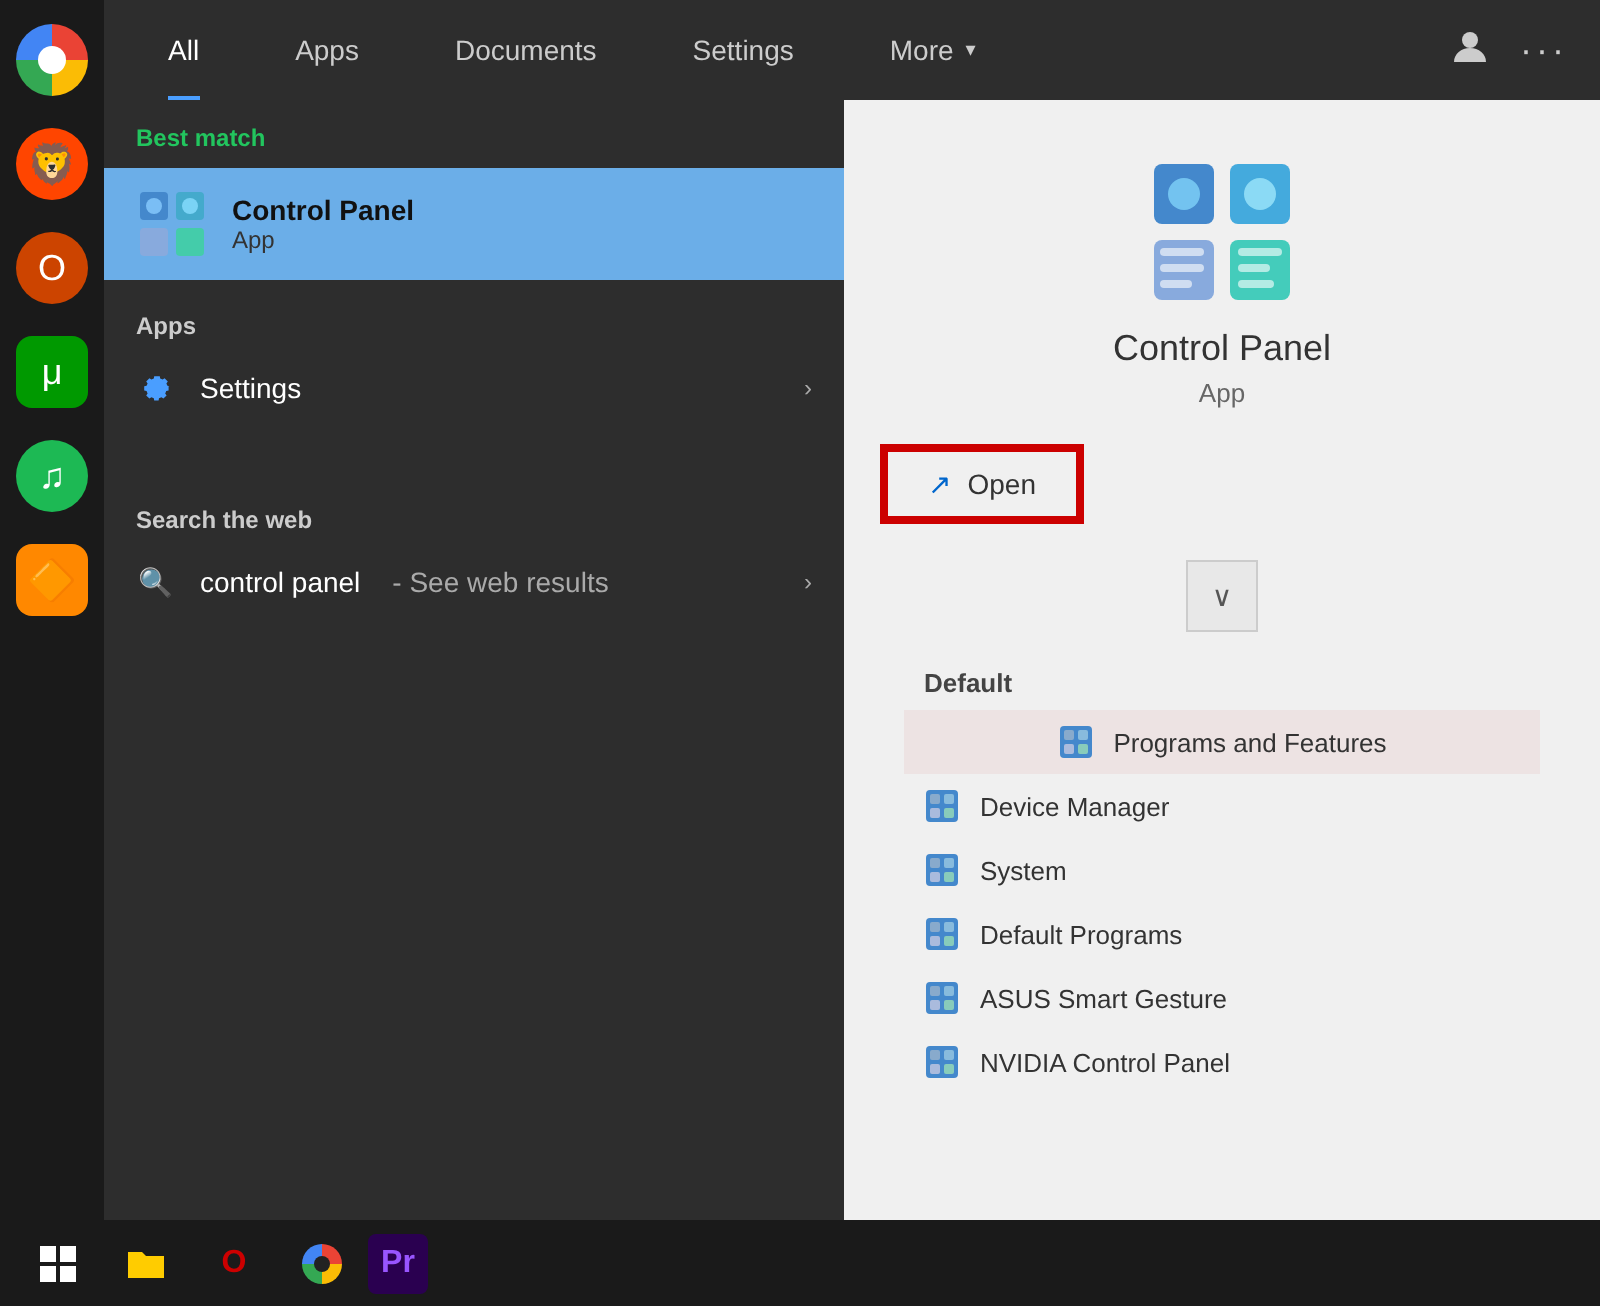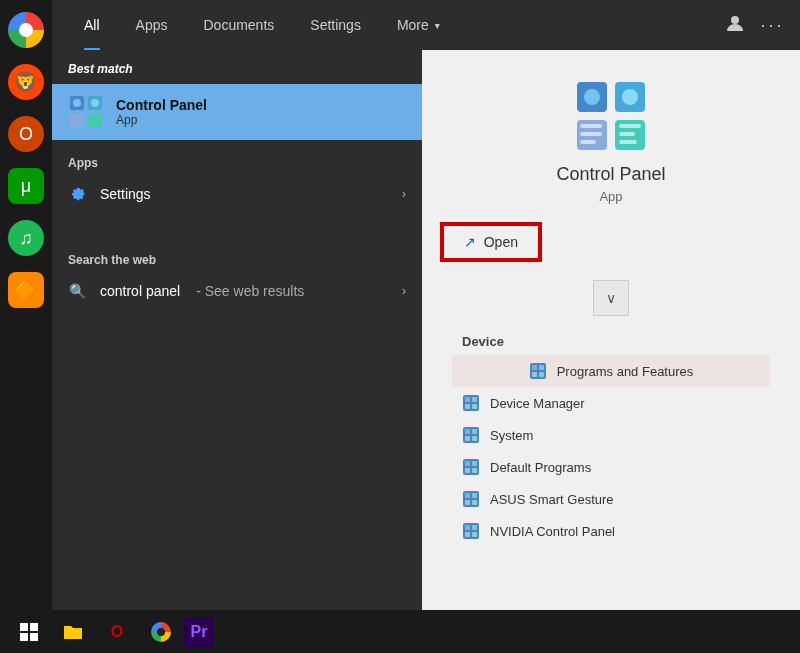--- a/index.html
+++ b/index.html
@@ -52,21 +52,21 @@
       z-index: 20;
     }
 
     
     .nav-bar {
       background: #2d2d2d;
       height: 50px;
       display: flex;
       align-items: center;
       padding: 0 16px;
-      gap: 4px;
+      gap: 16px;
     }
 
     .nav-tab {
       color: #cccccc;
       font-size: 14px;
       padding: 0 16px;
       height: 50px;
       display: flex;
       align-items: center;
       cursor: pointer;
@@ -119,24 +119,23 @@
       width: 370px;
       background: #2d2d2d;
       display: flex;
       flex-direction: column;
       padding: 0;
     }
 
     
     .section-label {
       font-size: 12px;
-      color: #ffffff;
+      color: #22c55e;
       padding: 12px 16px 8px;
       font-weight: 600;
-      font-style: italic;
     }
 
     .best-match-item {
       display: flex;
       align-items: center;
       padding: 10px 16px;
       background: #6baee8;
       cursor: pointer;
       gap: 12px;
     }
@@ -532,21 +531,21 @@
             <span style="color:#0066cc;font-size:14px;">↗</span>
             <span>Open</span>
           </button>
         </div>
 
         <div class="chevron-down-wrapper">
           <span style="color:#555;font-size:14px;">∨</span>
         </div>
 
         <div class="recent-section">
-          <div class="recent-label">Device</div>
+          <div class="recent-label">Default</div>
           <div class="recent-item highlighted-first">
             <div class="recent-item-icon">
               <div class="mini-cp-icon">
                 <svg width="12" height="12" viewBox="0 0 12 12">
                   <rect x="0" y="0" width="5" height="5" rx="1" fill="#88aacc"></rect>
                   <rect x="7" y="0" width="5" height="5" rx="1" fill="#88bbdd"></rect>
                   <rect x="0" y="7" width="5" height="5" rx="1" fill="#aabbdd"></rect>
                   <rect x="7" y="7" width="5" height="5" rx="1" fill="#88ccbb"></rect>
                 </svg>
               </div>

